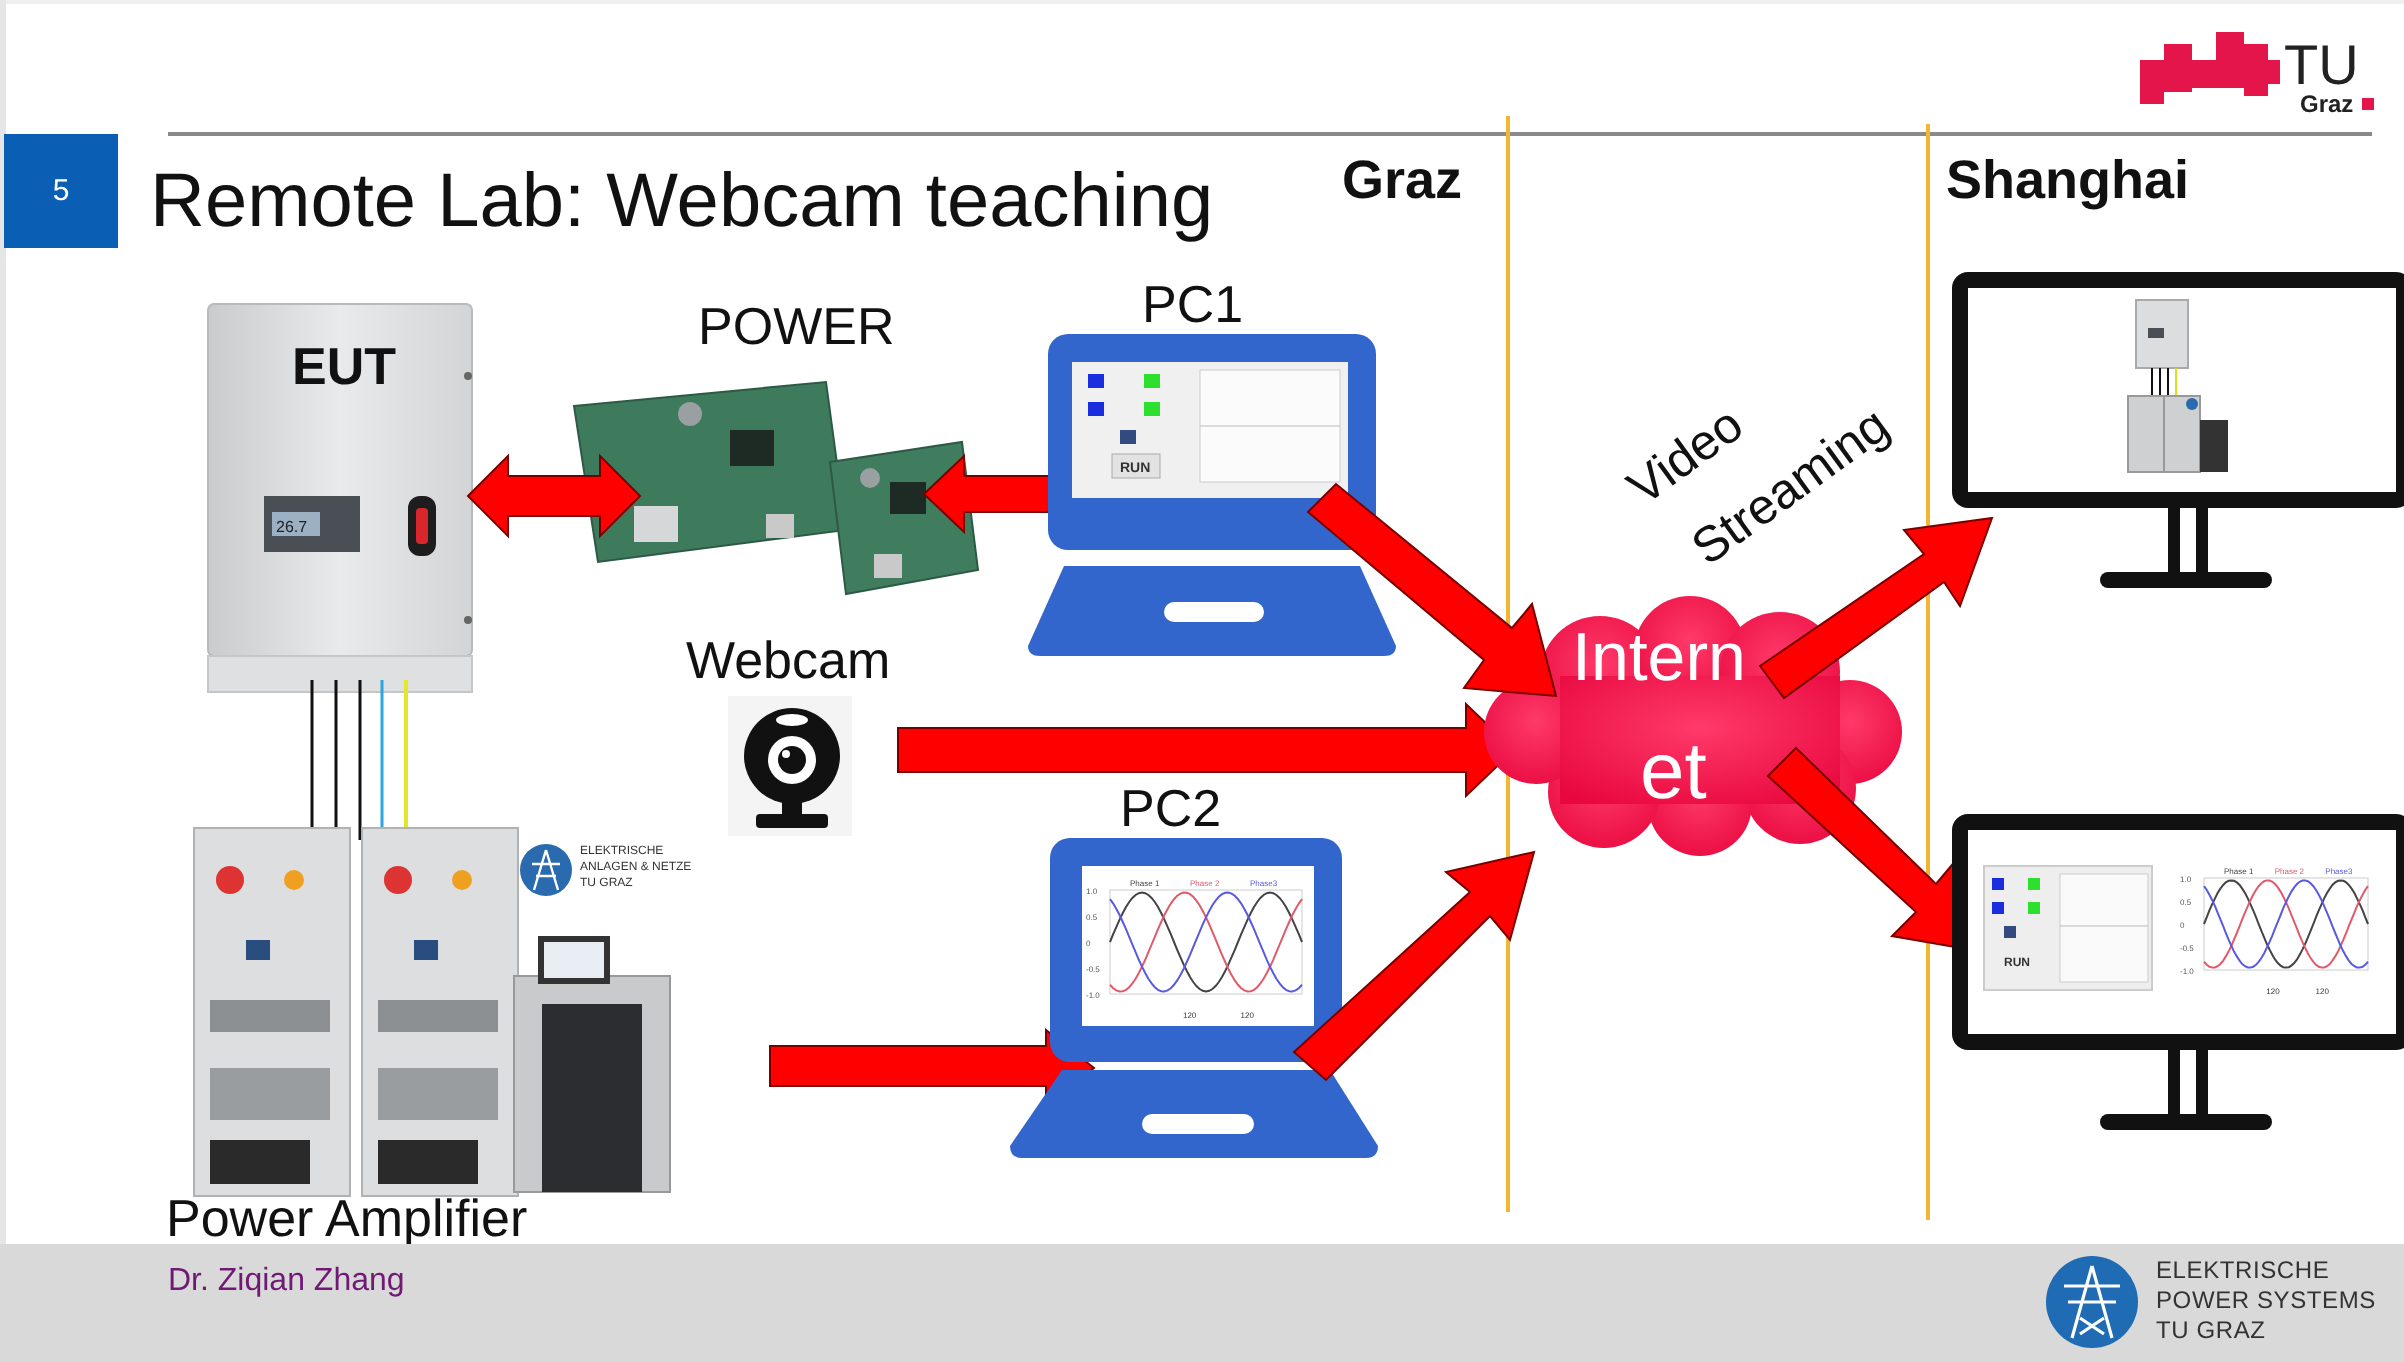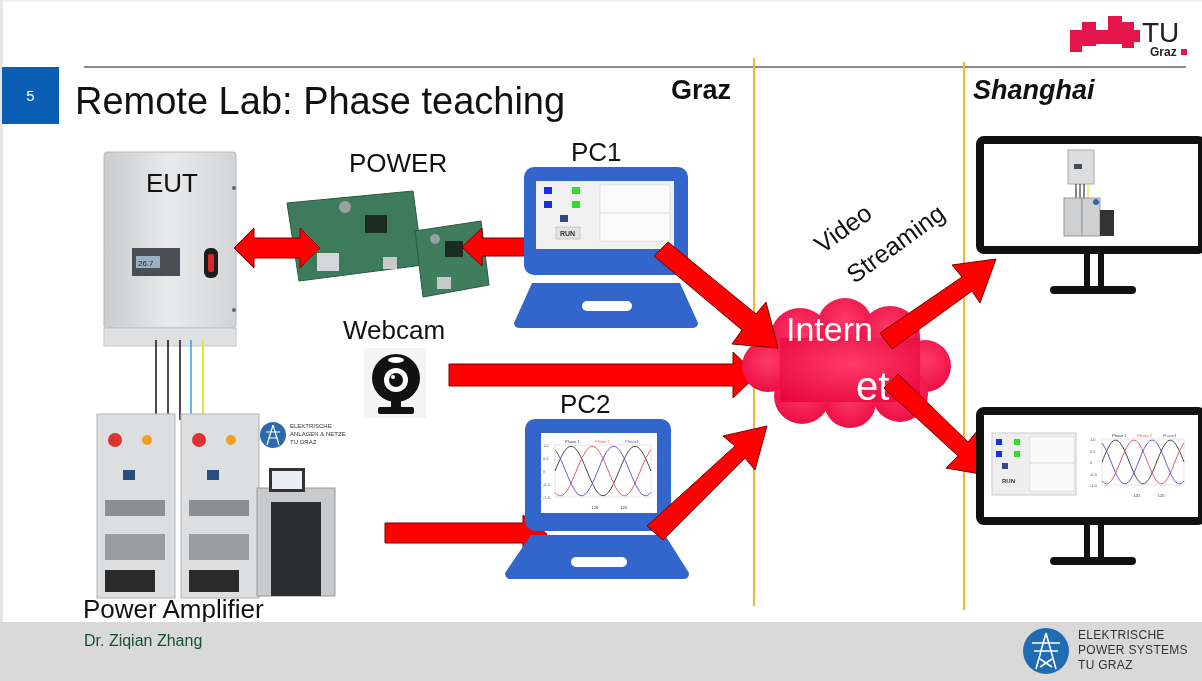--- a/index.html
+++ b/index.html
@@ -7,21 +7,21 @@
   .abs { position:absolute; }
   .edge-left { left:0; top:0; width:3px; height:681px; background:#e6e6e6; }
   .edge-top { left:0; top:0; width:1202px; height:2px; background:#f0f0f0; }
   .title-rule { left:84px; top:66px; width:1102px; height:2px; background:#8a8a8a; }
   .slide-num { left:2px; top:67px; width:57px; height:57px; background:#0a5fb4; color:#fff; font-size:15px; display:flex; align-items:center; justify-content:center; }
   .slide-title { left:75px; top:82px; font-size:38px; color:#111; white-space:nowrap; line-height:1; }
   .city { font-weight:bold; font-size:27px; color:#111; white-space:nowrap; line-height:1; }
   .label { font-size:26px; color:#111; white-space:nowrap; line-height:1; }
   .vline { width:2px; background:#f2b632; }
   .footer { left:0; top:622px; width:1202px; height:59px; background:#d9d9d9; }
-  .footer-name { left:84px; top:632px; font-size:16px; color:#14532d; white-space:nowrap; }
+  .footer-name { left:84px; top:632px; font-size:16px; color:#701a75; white-space:nowrap; }
   .eps-text { left:1078px; top:628px; font-size:12px; color:#333; line-height:15px; letter-spacing:0.3px; }
   svg text { font-family:"Liberation Sans", sans-serif; }
 </style>
 </head>
 <body>
 
 <div class="abs edge-top"></div>
 <div class="abs edge-left"></div>
 
 <div class="abs" style="left:1070px;top:12px;width:120px;height:50px;">
@@ -35,26 +35,26 @@
       <rect x="64" y="18" width="6" height="12"></rect>
     </g>
     <text x="72" y="30" font-size="28" fill="#222">TU</text>
     <text x="80" y="44" font-size="12" font-weight="bold" fill="#222">Graz</text>
     <rect x="111" y="37" width="6" height="6" fill="#e4154b"></rect>
   </svg>
 </div>
 
 <div class="abs title-rule"></div>
 <div class="abs slide-num">5</div>
-<div class="abs slide-title">Remote Lab: Phase teaching</div>
+<div class="abs slide-title">Remote Lab: Webcam teaching</div>
 
 <div class="abs vline" style="left:753px;top:58px;height:548px;"></div>
 <div class="abs vline" style="left:963px;top:62px;height:548px;"></div>
 <div class="abs city" style="left:671px;top:77px;">Graz</div>
-<div class="abs city" style="left:973px;top:77px;font-style:italic;">Shanghai</div>
+<div class="abs city" style="left:973px;top:77px;">Shanghai</div>
 
 <div class="abs" style="left:100px;top:150px;width:140px;height:200px;text-align:center;">
   <svg width="140" height="200" viewBox="0 0 140 200">
     <defs>
       <linearGradient id="cab" x1="0" x2="1">
         <stop offset="0" stop-color="#c9cbcd"></stop>
         <stop offset="0.5" stop-color="#e9eaeb"></stop>
         <stop offset="1" stop-color="#d2d4d6"></stop>
       </linearGradient>
     </defs>
@@ -62,21 +62,21 @@
     <rect x="4" y="178" width="132" height="18" fill="#dfe0e1" stroke="#c4c6c8"></rect>
     <circle cx="134" cy="38" r="2" fill="#666"></circle>
     <circle cx="134" cy="160" r="2" fill="#666"></circle>
     <rect x="32" y="98" width="48" height="28" fill="#4a4e55"></rect>
     <rect x="36" y="106" width="24" height="12" fill="#9cb0c4"></rect>
     <text x="38" y="116" font-size="8" fill="#222">26.7</text>
     <rect x="104" y="98" width="14" height="30" rx="6" fill="#1d1d1d"></rect>
     <rect x="108" y="104" width="6" height="18" rx="2" fill="#d8262c"></rect>
   </svg>
 </div>
-<div class="abs label" style="left:146px;top:170px;">EUT</div>
+<div class="abs label" style="left:146px;top:170px;font-weight:bold;">EUT</div>
 
 <svg class="abs" style="left:150px;top:340px;" width="70" height="80">
   <line x1="6" y1="0" x2="6" y2="80" stroke="#111" stroke-width="1.5"></line>
   <line x1="18" y1="0" x2="18" y2="80" stroke="#111" stroke-width="1.5"></line>
   <line x1="30" y1="0" x2="30" y2="80" stroke="#111" stroke-width="1.5"></line>
   <line x1="41" y1="0" x2="41" y2="80" stroke="#2aa7e0" stroke-width="1.5"></line>
   <line x1="53" y1="0" x2="53" y2="80" stroke="#e6e62a" stroke-width="2"></line>
 </svg>
 
 <div class="abs label" style="left:349px;top:150px;">POWER</div>
@@ -215,21 +215,21 @@
       <circle cx="185" cy="68" r="26"></circle>
       <circle cx="160" cy="96" r="28"></circle>
       <circle cx="110" cy="104" r="26"></circle>
       <circle cx="62" cy="98" r="28"></circle>
       <circle cx="28" cy="68" r="26"></circle>
       <rect x="40" y="40" width="140" height="64"></rect>
     </g>
   </svg>
 </div>
 <div class="abs" style="left:786px;top:312px;font-size:34px;color:#fff;line-height:1;white-space:nowrap;">Intern</div>
-<div class="abs" style="left:820px;top:366px;font-size:40px;color:#fff;line-height:1;white-space:nowrap;margin-left:36px;">et</div>
+<div class="abs" style="left:820px;top:366px;font-size:40px;color:#fff;line-height:1;white-space:nowrap;">et</div>
 
 <svg class="abs" style="left:650px;top:240px;" width="140" height="120">
   <polygon points="4,16 18,2 106,74 116,62 128,108 82,104 92,90" fill="#ff0000" stroke="#7a0000" stroke-width="1"></polygon>
 </svg>
 <svg class="abs" style="left:645px;top:422px;" width="130" height="125">
   <polygon points="2,104 18,118 100,36 110,48 122,4 78,14 90,24" fill="#ff0000" stroke="#7a0000" stroke-width="1"></polygon>
 </svg>
 
 <div class="abs" style="left:826px;top:230px;font-size:25px;color:#111;transform:rotate(-36deg);transform-origin:0 100%;white-space:nowrap;">Video</div>
 <div class="abs" style="left:858px;top:260px;font-size:25px;color:#111;transform:rotate(-36deg);transform-origin:0 100%;white-space:nowrap;">Streaming</div>

